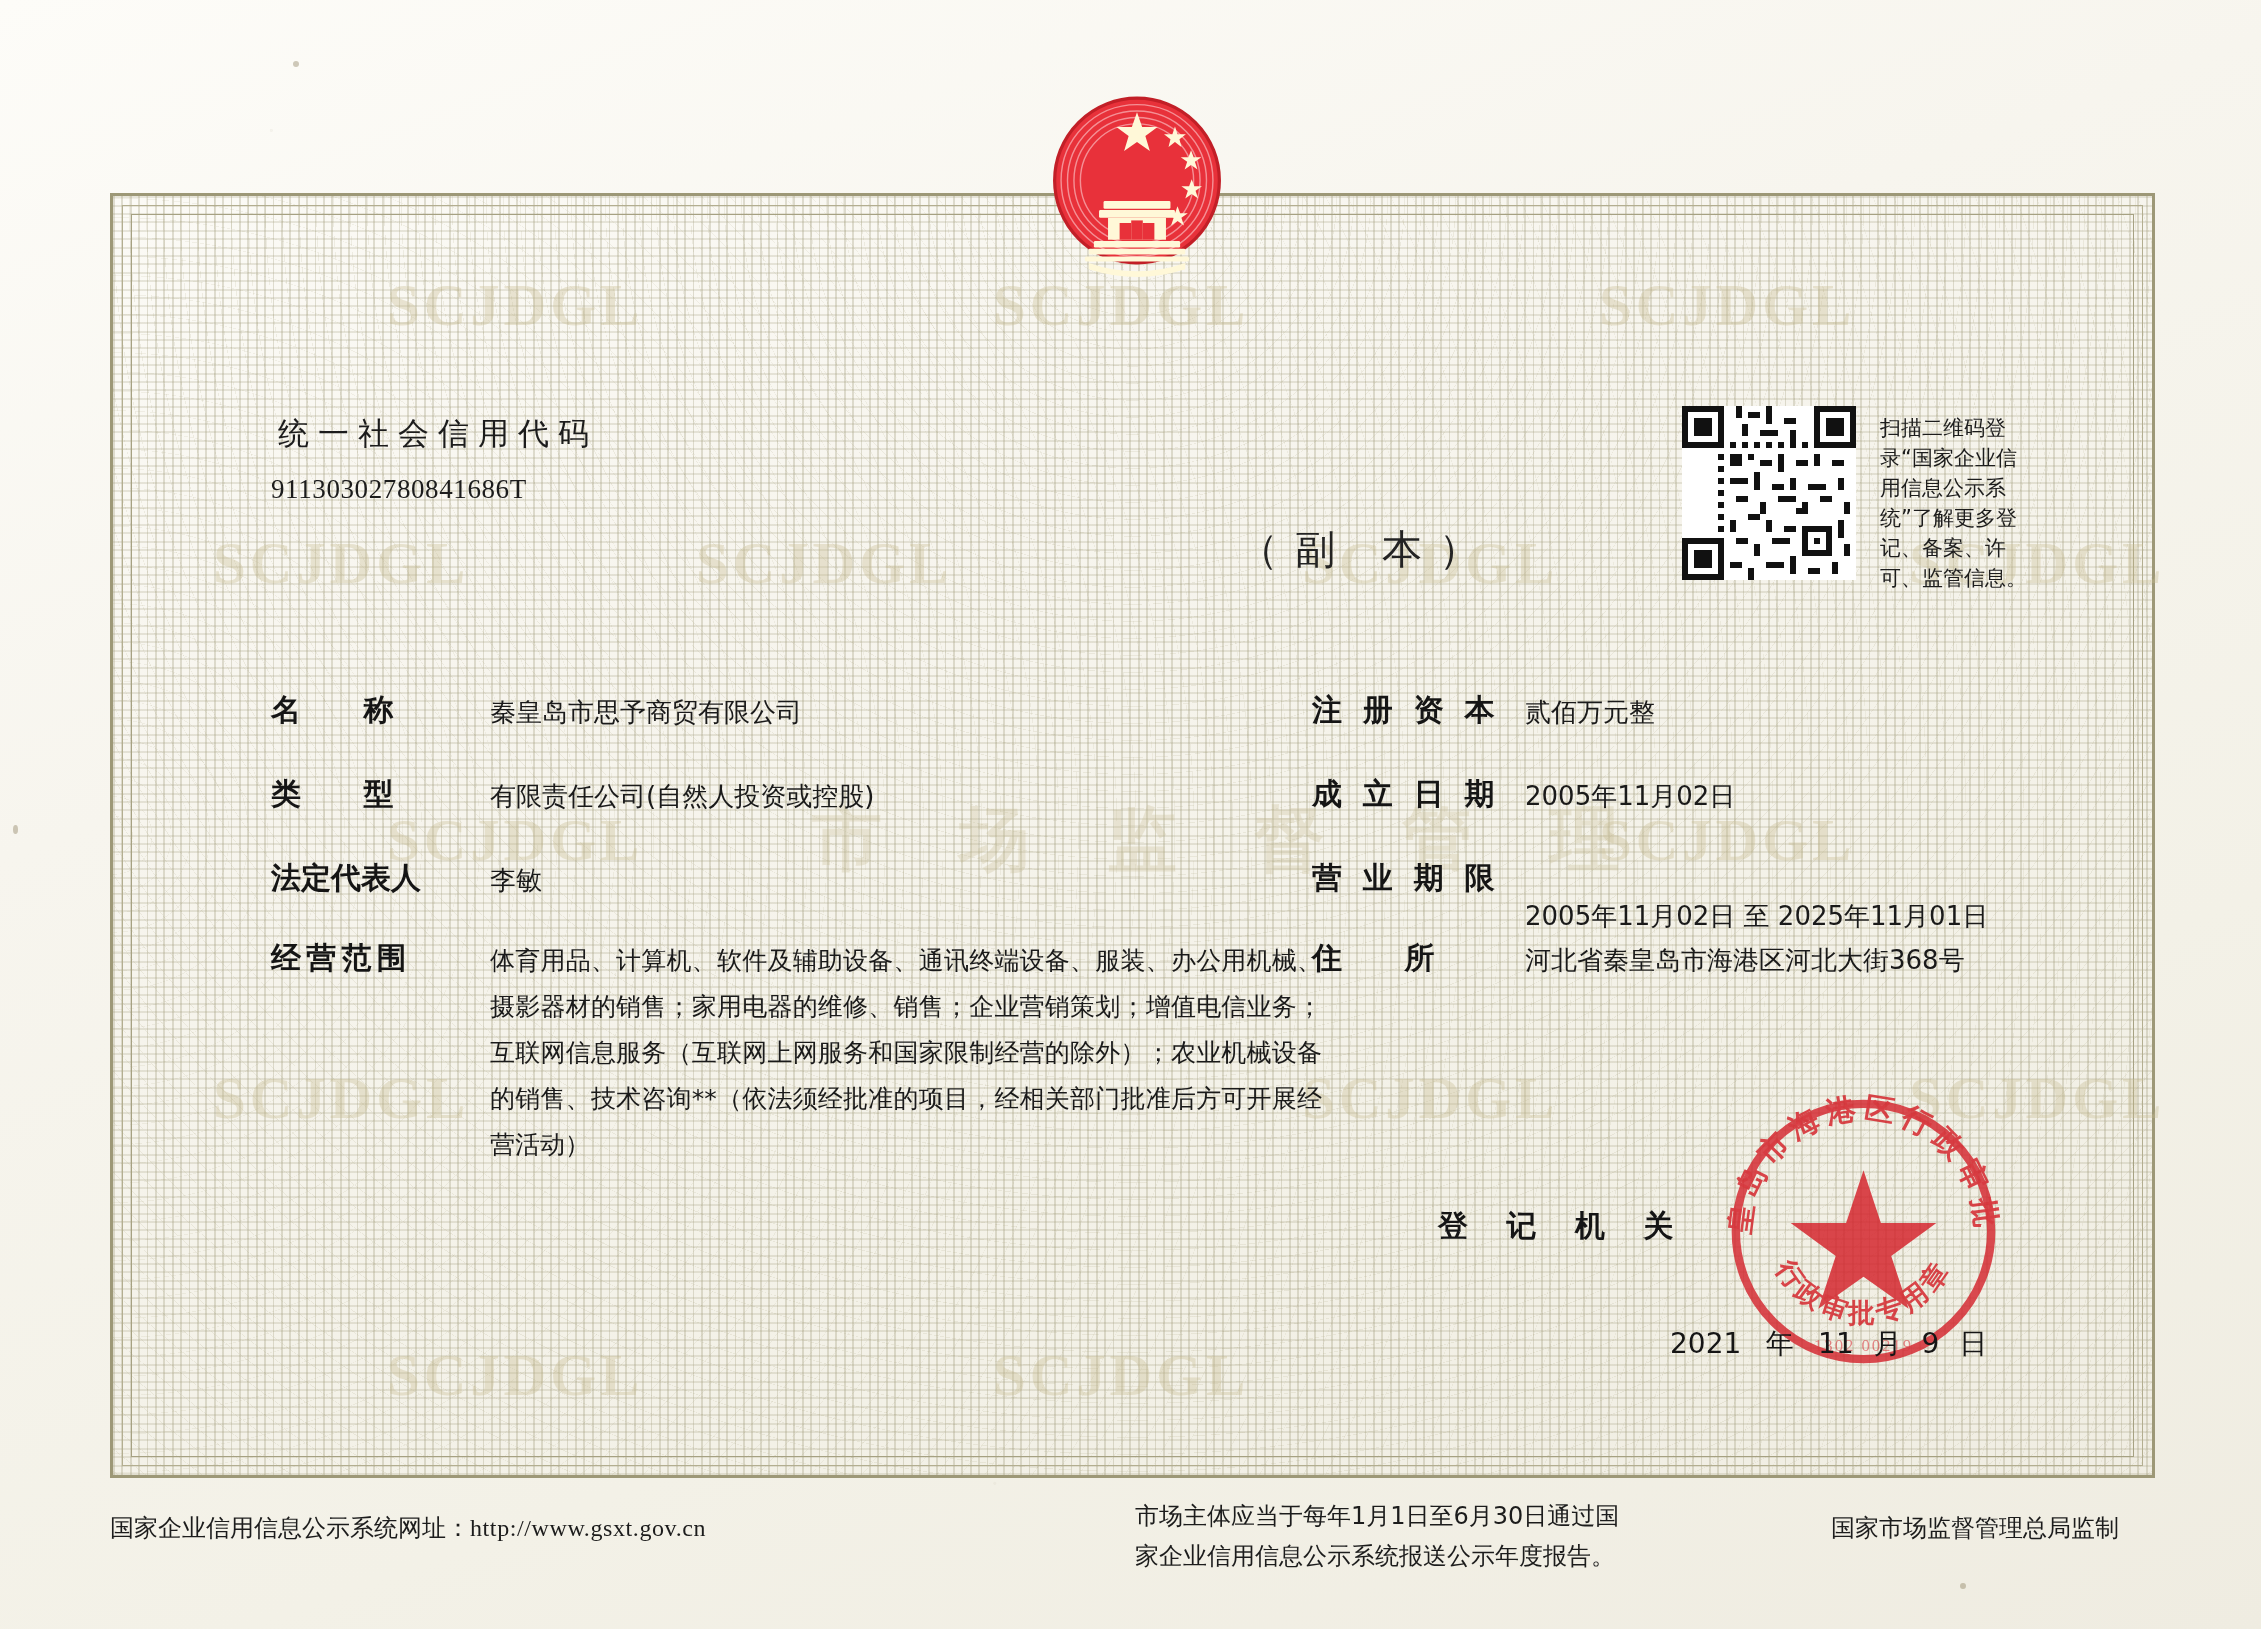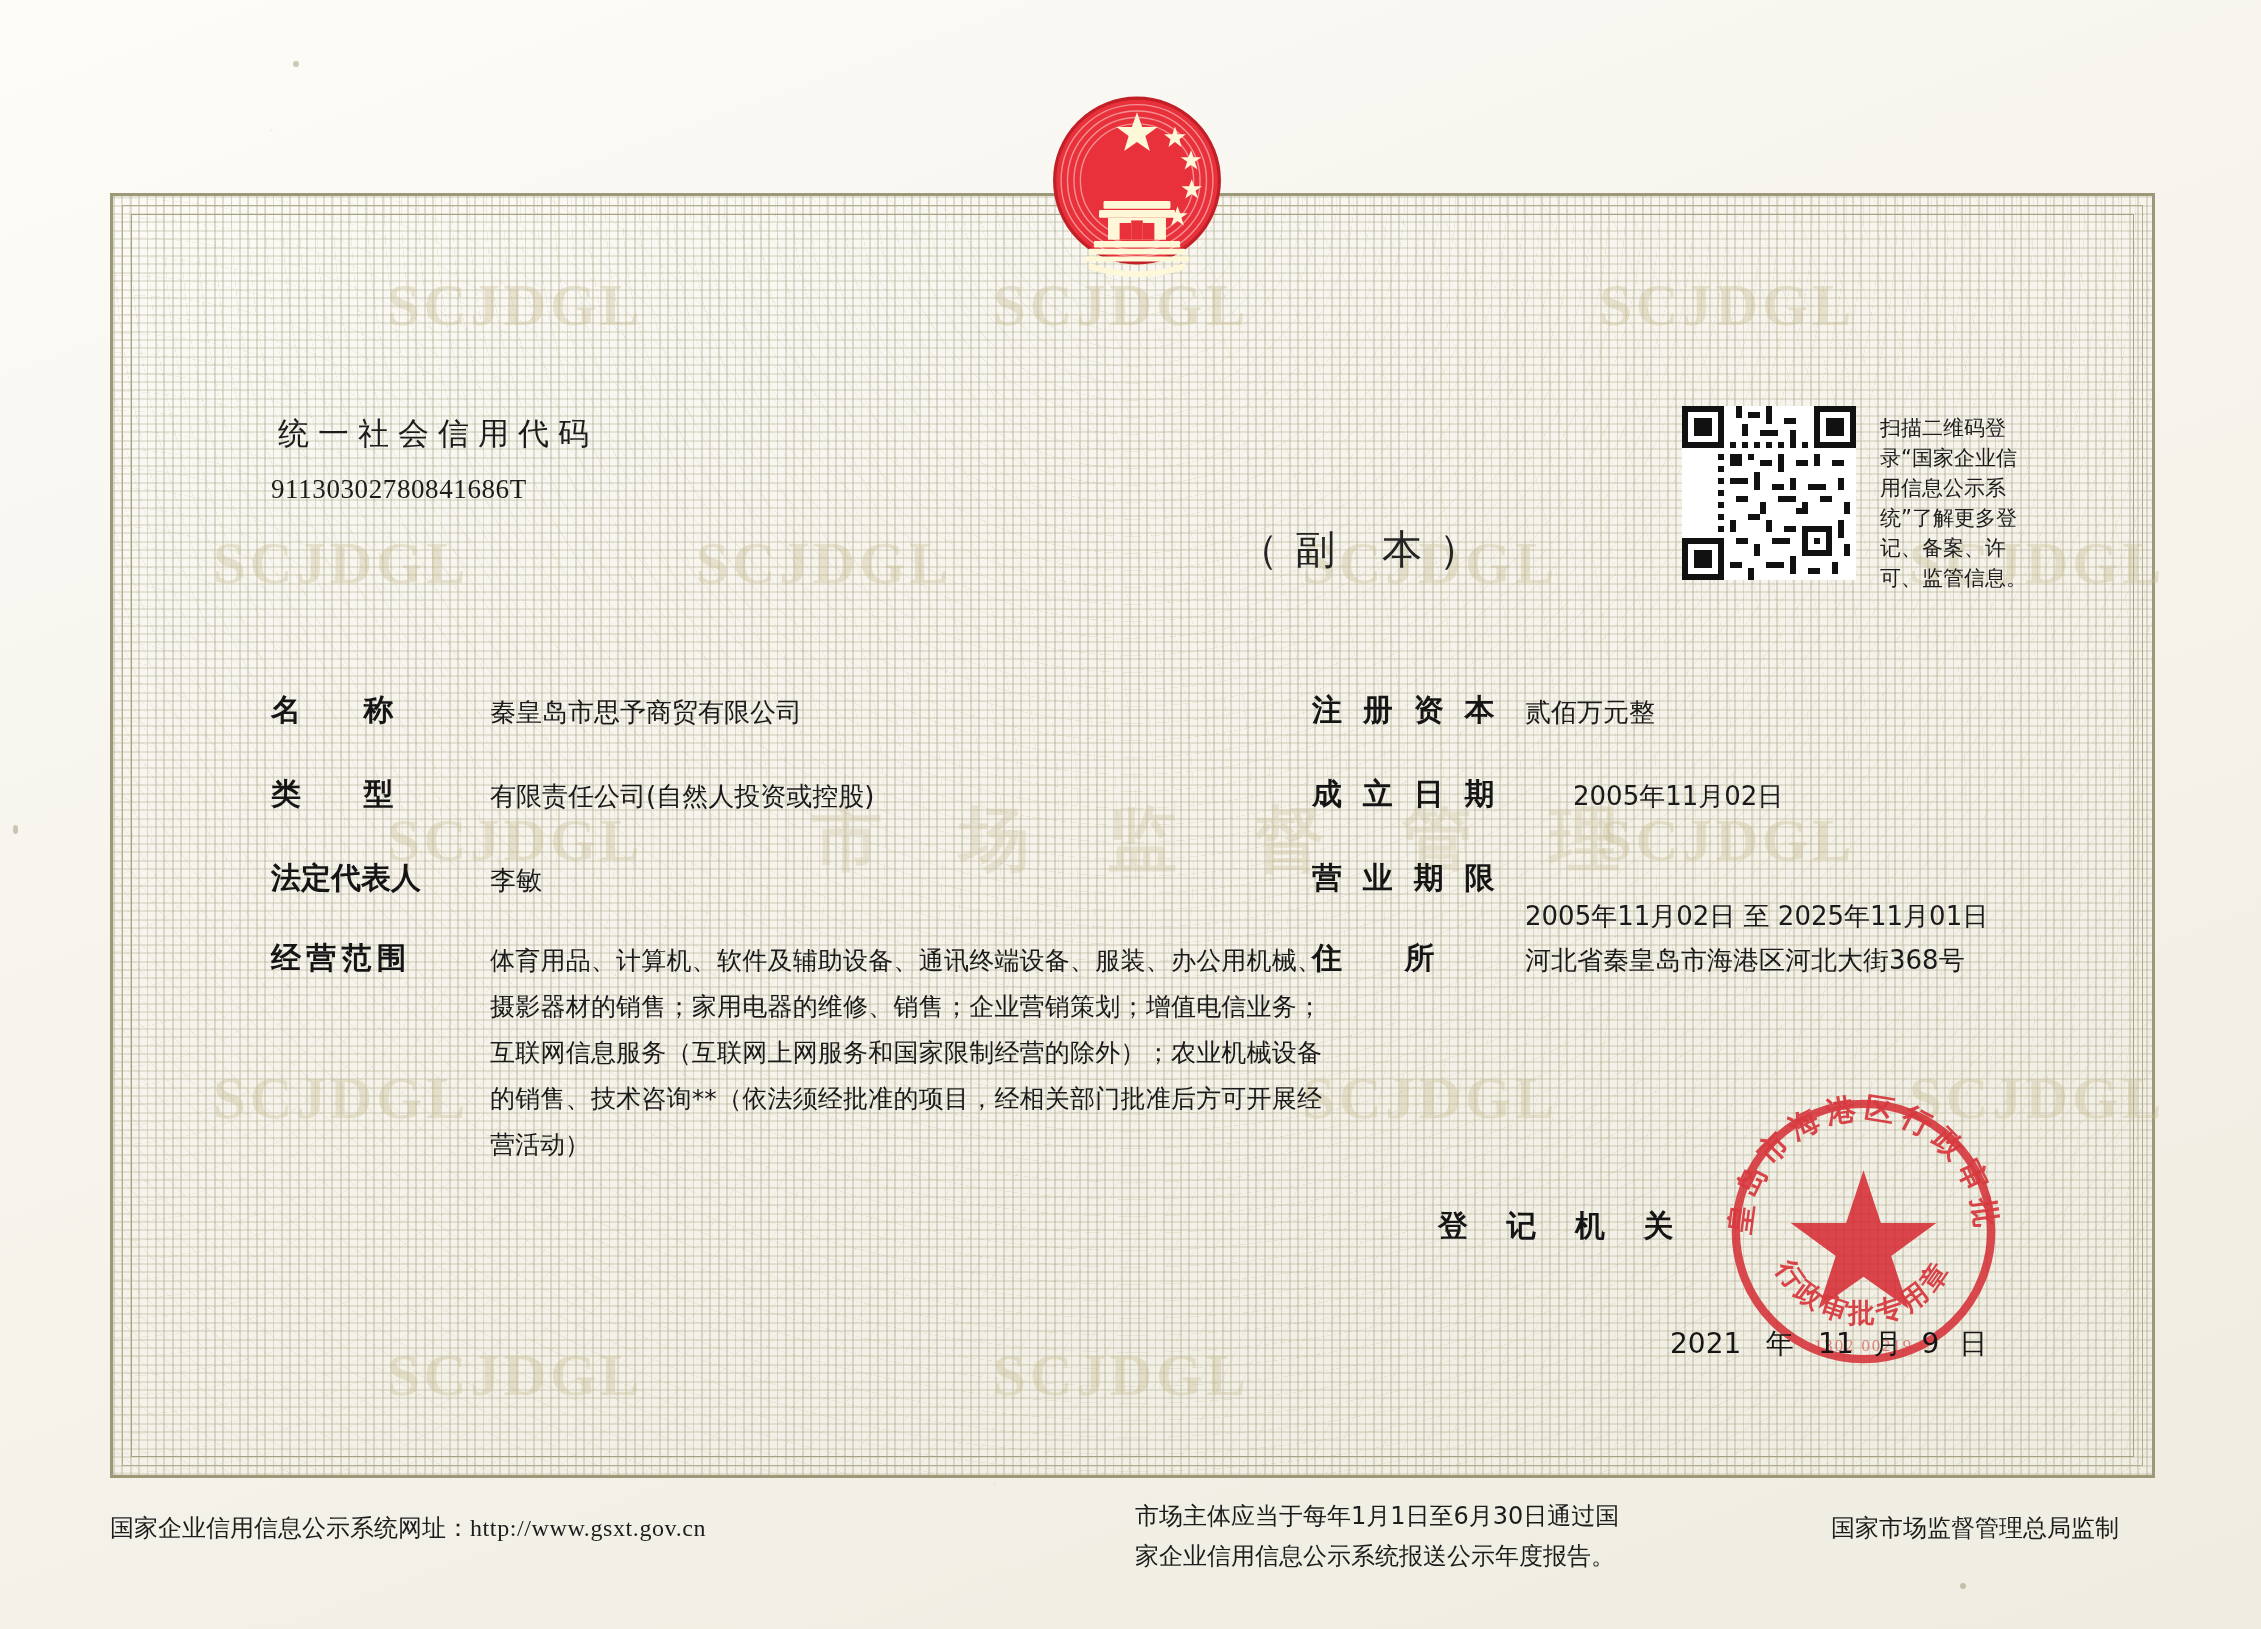--- a/index.html
+++ b/index.html
@@ -428,21 +428,21 @@
   <div class="field-label" style="left:271px;top:858px;">法定代表人</div>
   <div class="field-value" style="left:490px;top:863px;">李敏</div>
 
   <div class="field-label sp4" style="left:271px;top:938px;">经营范围</div>
   <div class="scope-text">体育用品、计算机、软件及辅助设备、通讯终端设备、服装、办公用机械、摄影器材的销售；家用电器的维修、销售；企业营销策划；增值电信业务；互联网信息服务（互联网上网服务和国家限制经营的除外）；农业机械设备的销售、技术咨询**（依法须经批准的项目，经相关部门批准后方可开展经营活动）</div>
 
   <div class="field-label sp4" style="left:1312px;top:690px;">注 册 资 本</div>
   <div class="field-value" style="left:1525px;top:695px;">贰佰万元整</div>
 
   <div class="field-label sp4" style="left:1312px;top:774px;">成 立 日 期</div>
-  <div class="field-value" style="left:1525px;top:779px;padding-left:48px;">2005年11月02日</div>
+  <div class="field-value" style="left:1525px;top:779px;">2005年11月02日</div>
 
   <div class="field-label sp4" style="left:1312px;top:858px;">营 业 期 限</div>
   <div class="field-value" style="left:1525px;top:863px;margin-top:36px;">2005年11月02日 至 2025年11月01日</div>
 
   <div class="field-label sp3" style="left:1312px;top:938px;">住        所</div>
   <div class="field-value" style="left:1525px;top:943px;">河北省秦皇岛市海港区河北大街368号</div>
 
   <div class="registry-label">登 记 机 关</div>
 
   <div class="seal">

